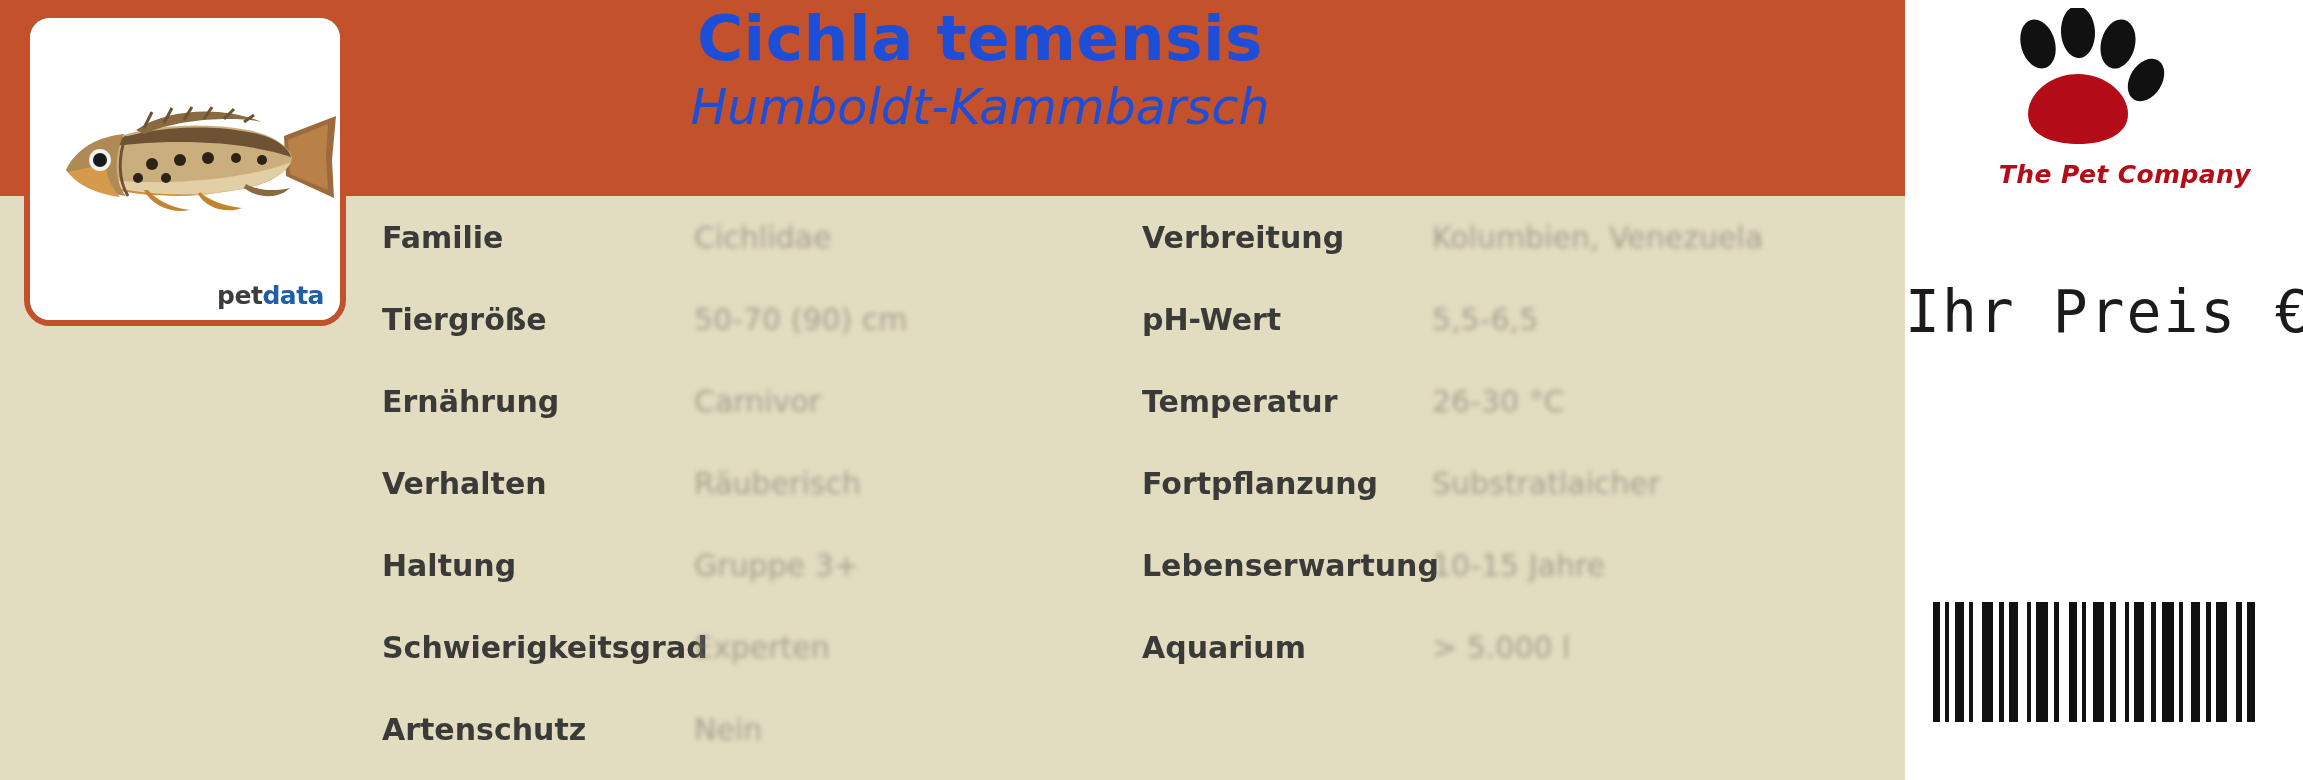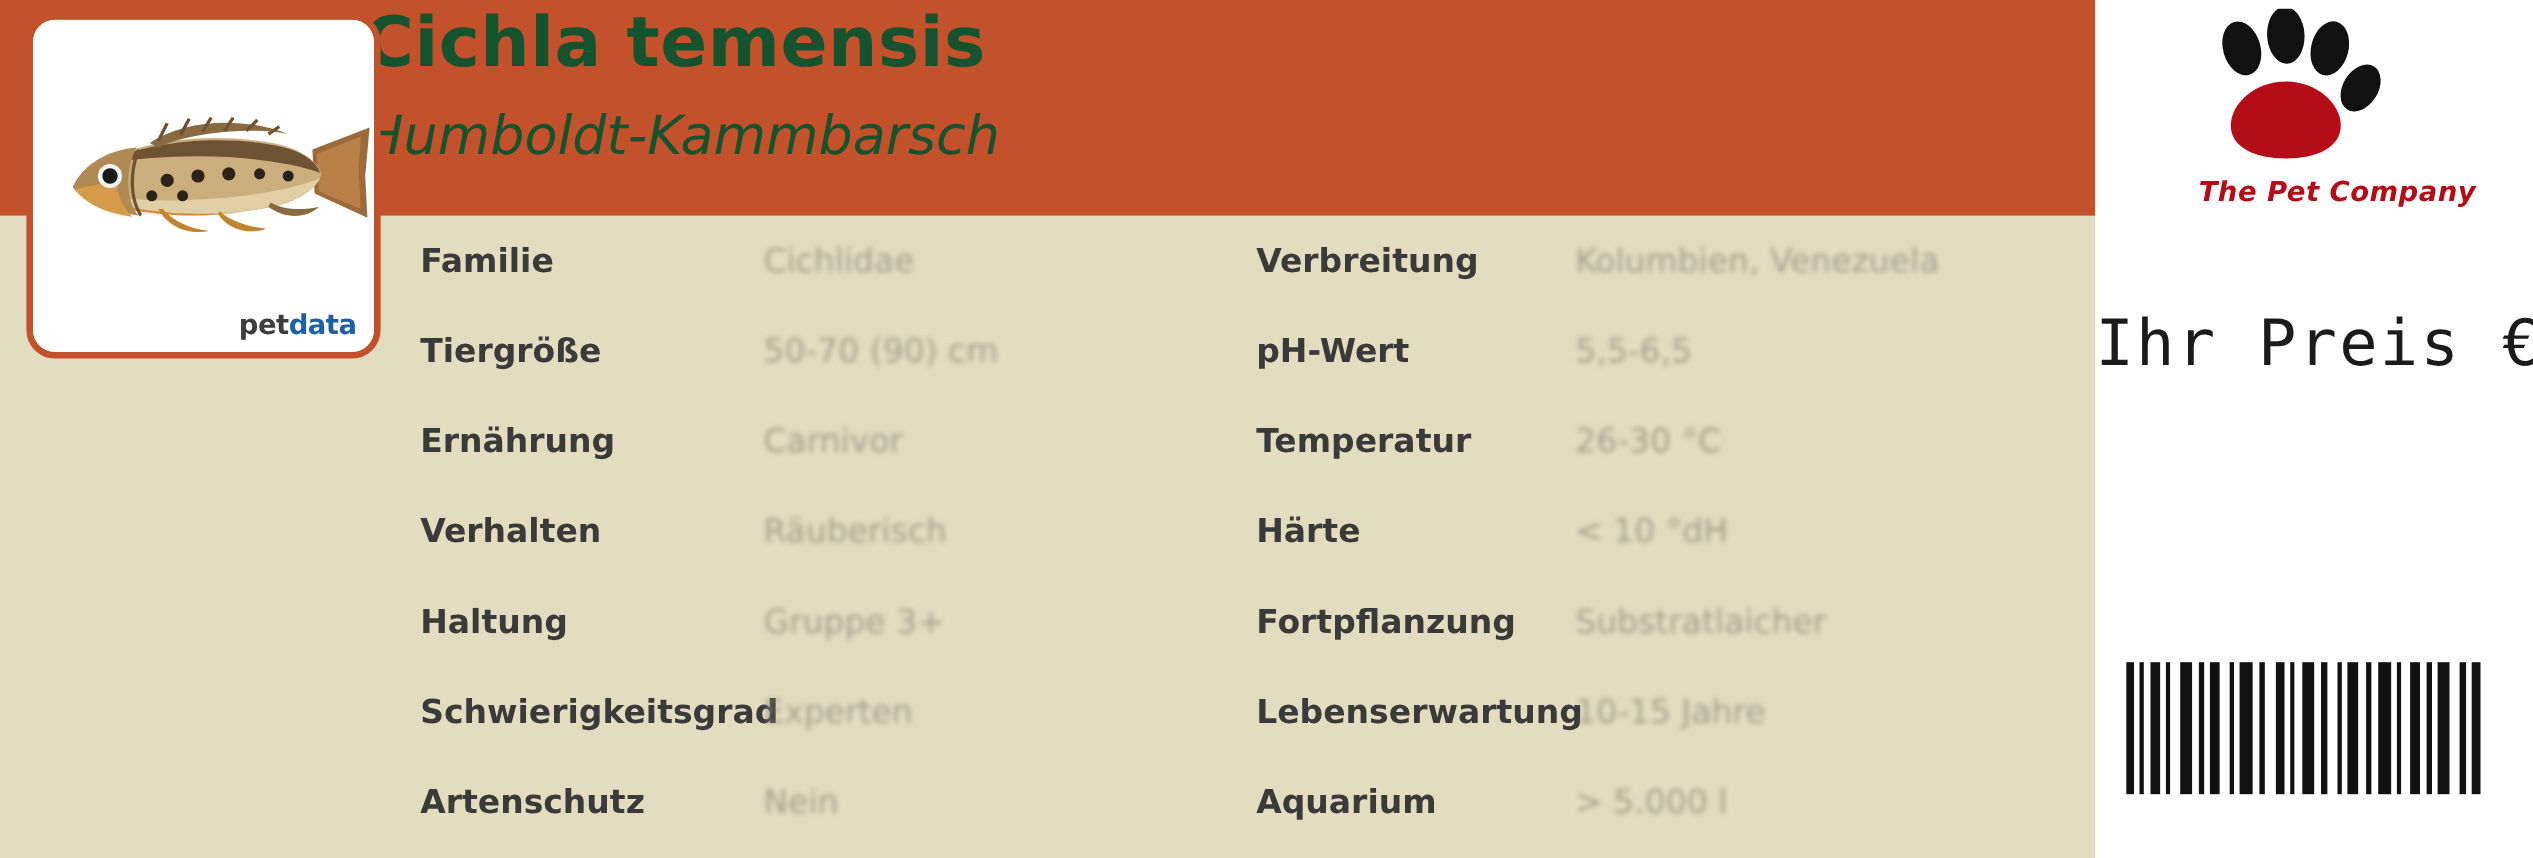--- a/index.html
+++ b/index.html
@@ -39,33 +39,34 @@
     width: 1905px;
     height: 196px;
     background: #c2512c;
   }
 
   .title-block {
     position: absolute;
     left: 330px;
     top: 6px;
     width: 1300px;
-    color: #14532d;
+    text-align: center;
+    color: #1d4ed8;
   }
   .title {
     font-size: 63px;
     font-weight: bold;
     line-height: 1.05;
     letter-spacing: 0.5px;
   }
   .subtitle {
     font-size: 49px;
     font-style: italic;
     line-height: 1.15;
-    margin-top: 24px;
+    margin-top: 8px;
   }
 
   
   .photo-box {
     position: absolute;
     left: 24px;
     top: 12px;
     width: 322px;
     height: 314px;
     background: #5eead4;
@@ -297,24 +298,20 @@
           <div class="label">Verbreitung</div>
           <div class="value">Kolumbien, Venezuela</div>
         </div>
         <div class="row">
           <div class="label">pH-Wert</div>
           <div class="value">5,5-6,5</div>
         </div>
         <div class="row">
           <div class="label">Temperatur</div>
           <div class="value">26-30 °C</div>
-        </div>
-        <div class="row">
-          <div class="label">Härte</div>
-          <div class="value">&lt; 10 °dH</div>
         </div>
         <div class="row">
           <div class="label">Fortpflanzung</div>
           <div class="value">Substratlaicher</div>
         </div>
         <div class="row">
           <div class="label">Lebenserwartung</div>
           <div class="value">10-15 Jahre</div>
         </div>
         <div class="row">

